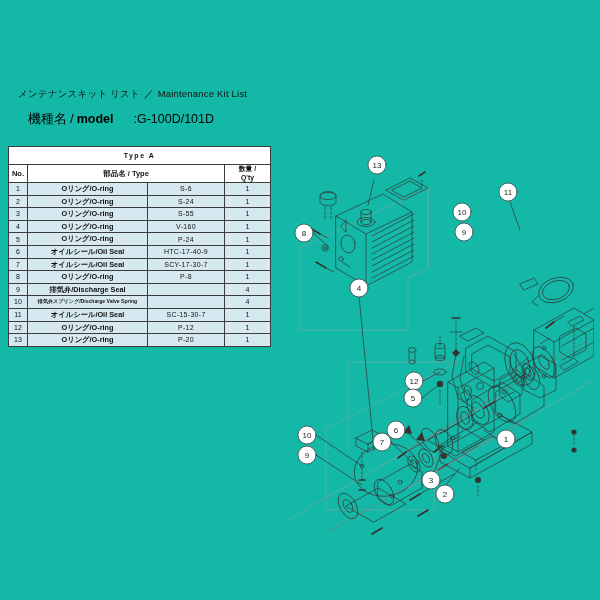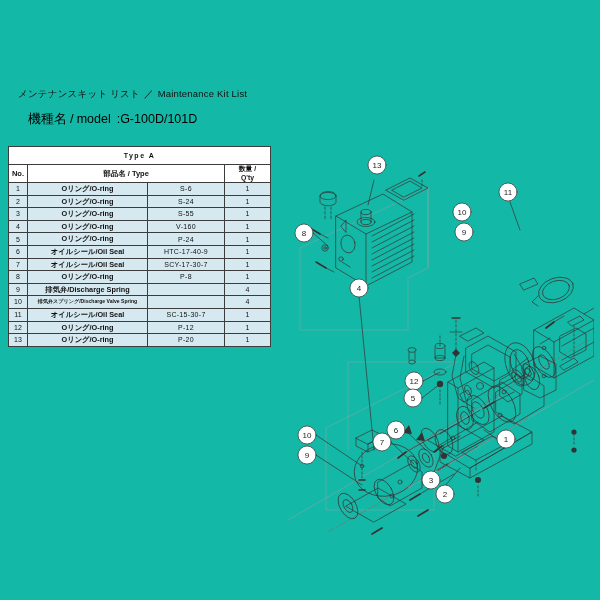--- a/index.html
+++ b/index.html
@@ -41,22 +41,22 @@
   .title-line2 {
     margin-top: 9px;
     margin-left: 10px;
     font-size: 13px;
     font-weight: bold;
     white-space: nowrap;
     color: #000;
   }
   .title-line2 .model-label { font-weight: normal; }
   .title-line2 .slash { font-weight: normal; padding: 0 3px; }
-  .title-line2 .model-word { font-weight: normal; font-size: 12.5px; }
-  .title-line2 .model-value { font-weight: normal; font-size: 12.5px; padding-left: 6px; }
+  .title-line2 .model-word { font-weight: bold; font-size: 12.5px; }
+  .title-line2 .model-value { font-weight: normal; font-size: 12.5px; padding-left: 20px; }
 
   
   .parts-table {
     position: absolute;
     left: 8px;
     top: 146px;
     width: 240px;
     border-collapse: collapse;
     table-layout: fixed;
     background: #ffffff;
@@ -192,21 +192,21 @@
           <td class="c-qty">1</td>
         </tr>
         <tr class="row">
           <td class="c-no">8</td>
           <td class="c-item">Oリング/O-ring</td>
           <td class="c-part">P-8</td>
           <td class="c-qty">1</td>
         </tr>
         <tr class="row">
           <td class="c-no">9</td>
-          <td class="c-item">排気弁/Discharge Spring</td>
+          <td class="c-item">排気弁/Discharge Seal</td>
           <td class="c-part"></td>
           <td class="c-qty">4</td>
         </tr>
         <tr class="row">
           <td class="c-no">10</td>
           <td class="c-item small">排気弁スプリング/Discharge Valve Spring</td>
           <td class="c-part"></td>
           <td class="c-qty">4</td>
         </tr>
         <tr class="row">

